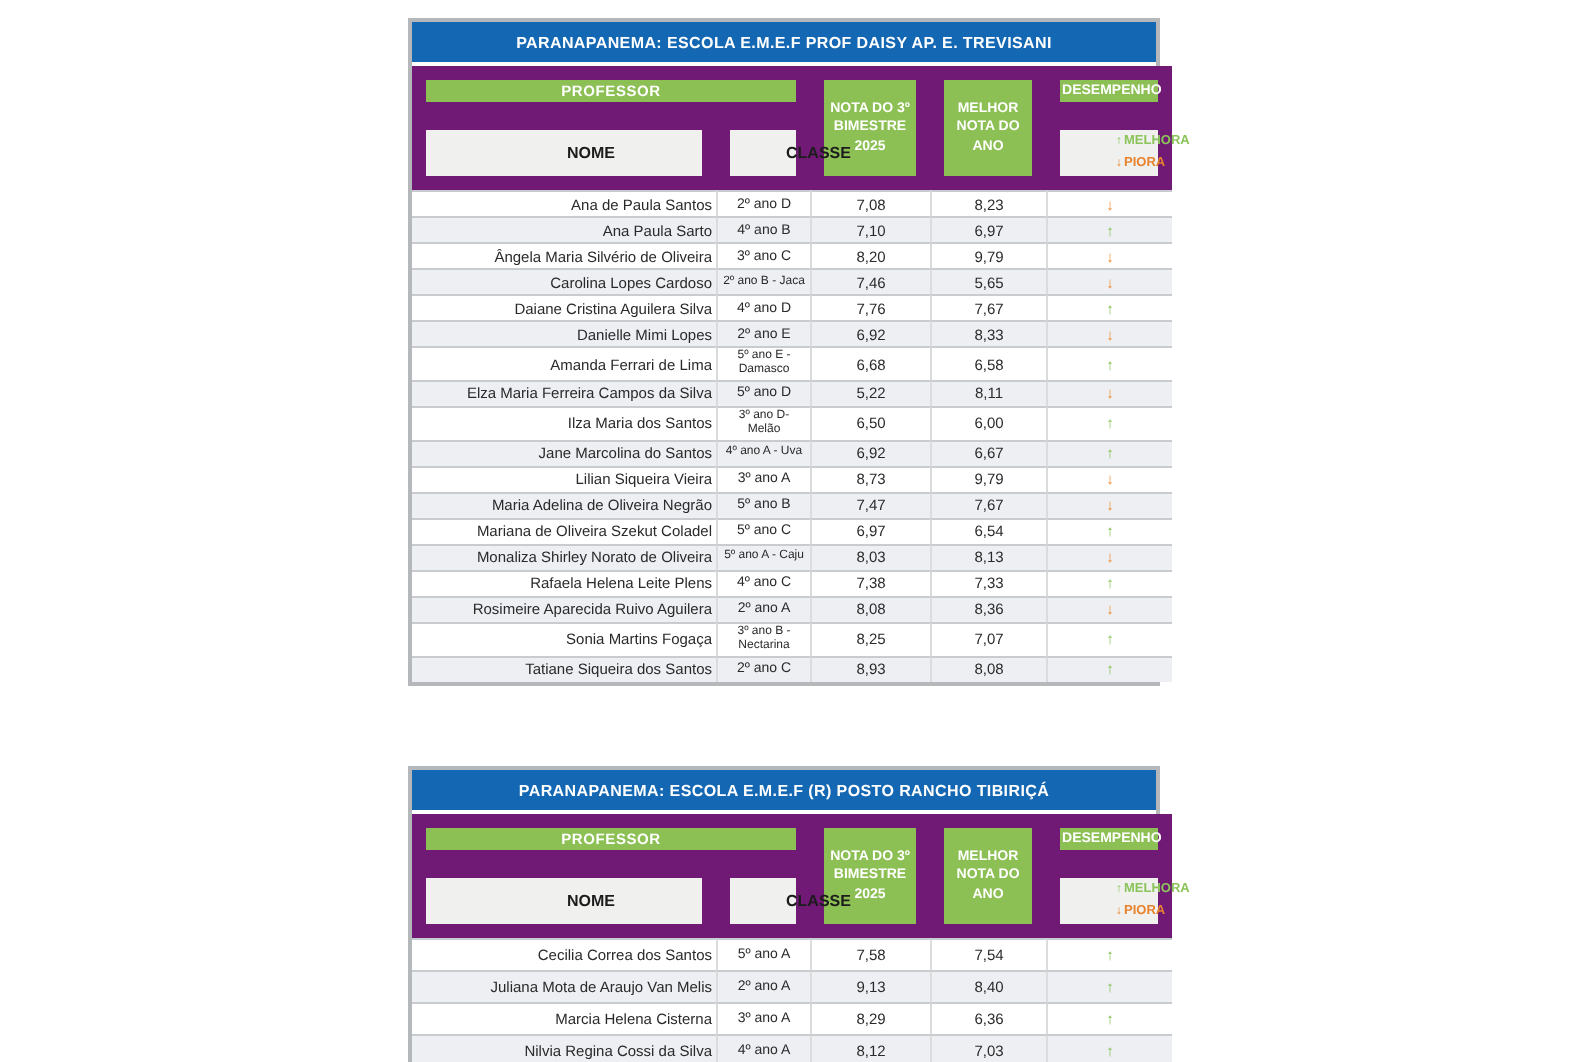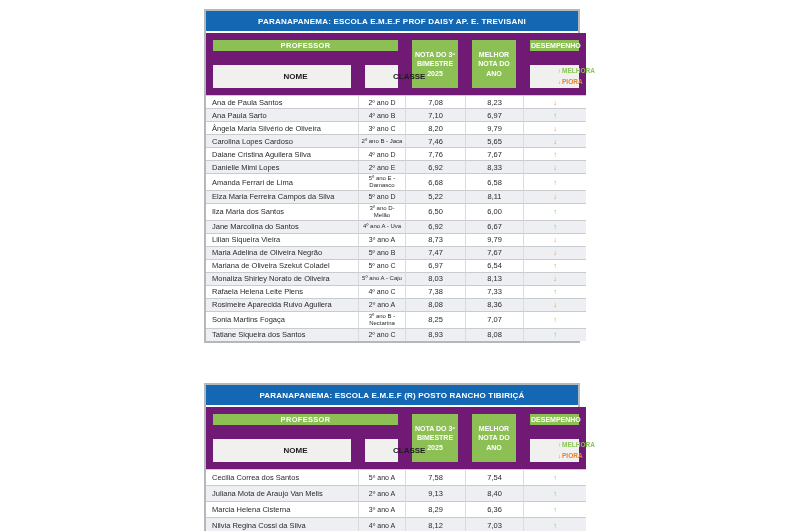--- a/index.html
+++ b/index.html
@@ -62,21 +62,21 @@
     text-align: center;
     height: 13px;
     padding: 1px 2px;
     border-top: 1px solid #c9cccf;
     background: #ffffff;
     vertical-align: middle;
     overflow: hidden;
   }
   tbody td + td { border-left: 1px solid #d9dbdd; }
   tbody tr:nth-child(even) td { background: #edeff3; }
-  td.cell-name { text-align: left; padding-left: 6px; }
+  td.cell-name { text-align: right; padding-left: 6px; }
   td.cell-classe { font-size: 7px; }
   td.cell-classe.small { font-size: 6px; line-height: 1.15; }
   td.cell-trend { font-weight: bold; font-size: 7.5px; }
   td.cell-trend.up { color: #8bc45a; }
   td.cell-trend.down { color: #ef8d33; }
   .tbl-1 tbody td { height: 16px; }
 </style>
 </head>
 <body>
 

